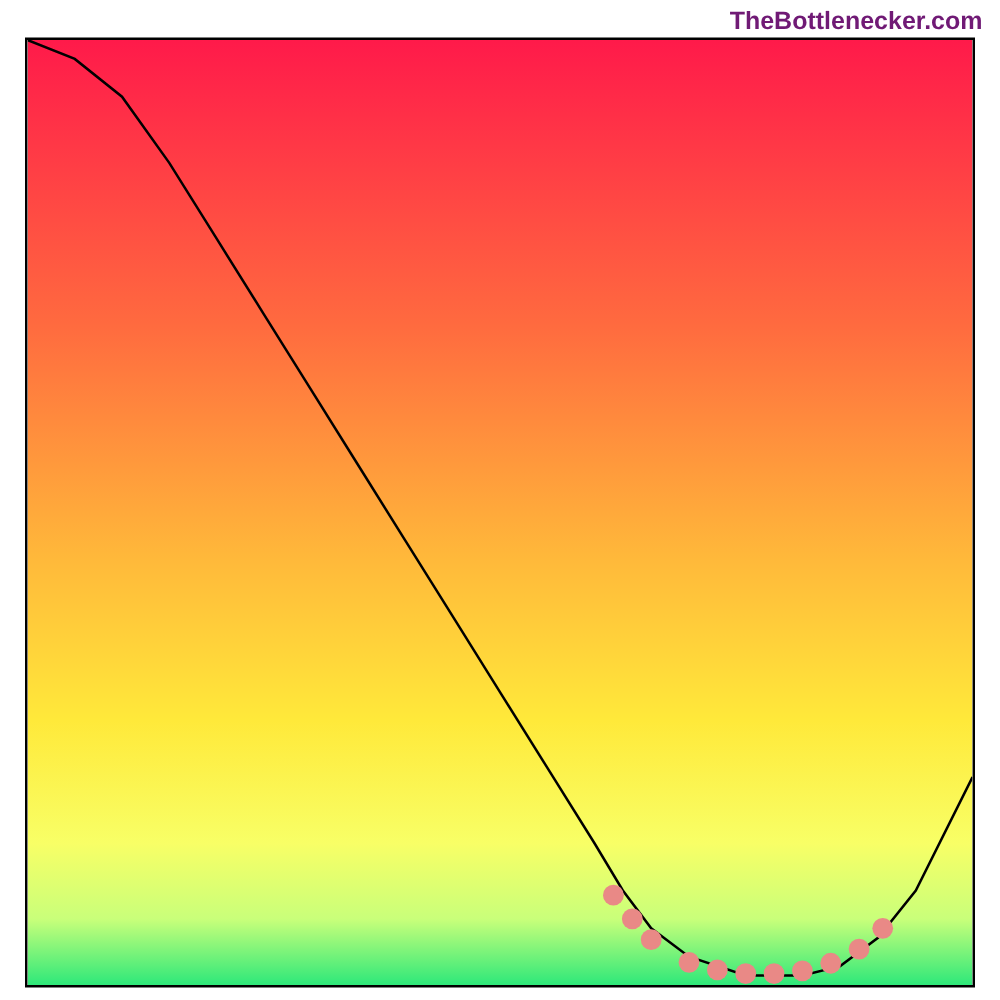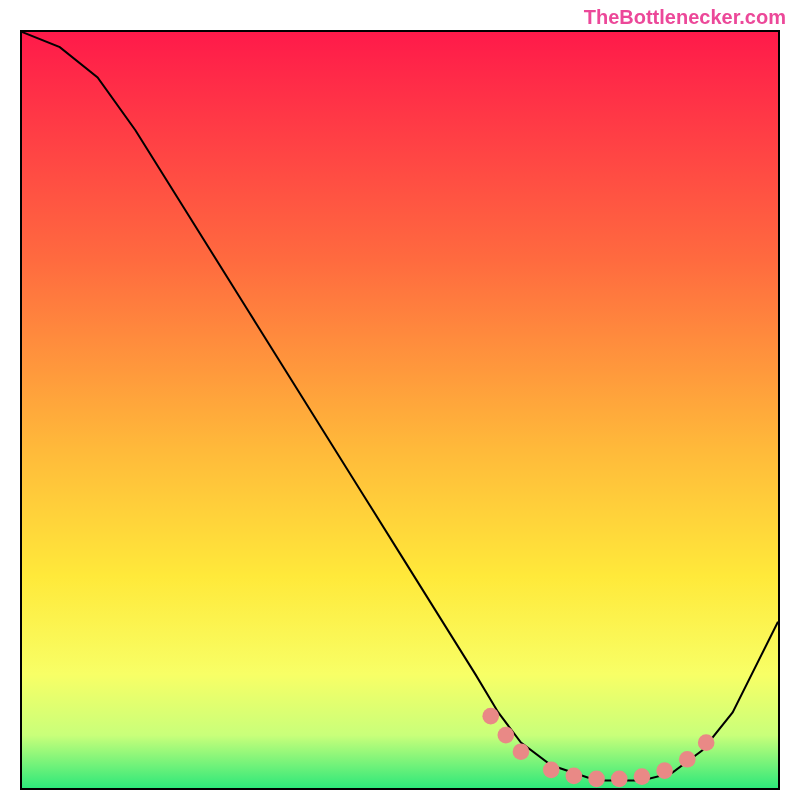--- a/index.html
+++ b/index.html
@@ -10,21 +10,21 @@
     background: #ffffff;
     font-family: Arial, sans-serif;
     position: relative;
   }
   .watermark {
     position: absolute;
     top: 6px;
     right: 14px;
     font-size: 20px;
     font-weight: bold;
-    color: #ec4899;
+    color: #701a75;
     z-index: 10;
   }
   .plot-area {
     position: absolute;
     left: 20px;
     top: 30px;
     width: 760px;
     height: 760px;
     border: 2px solid #000;
     box-sizing: border-box;

